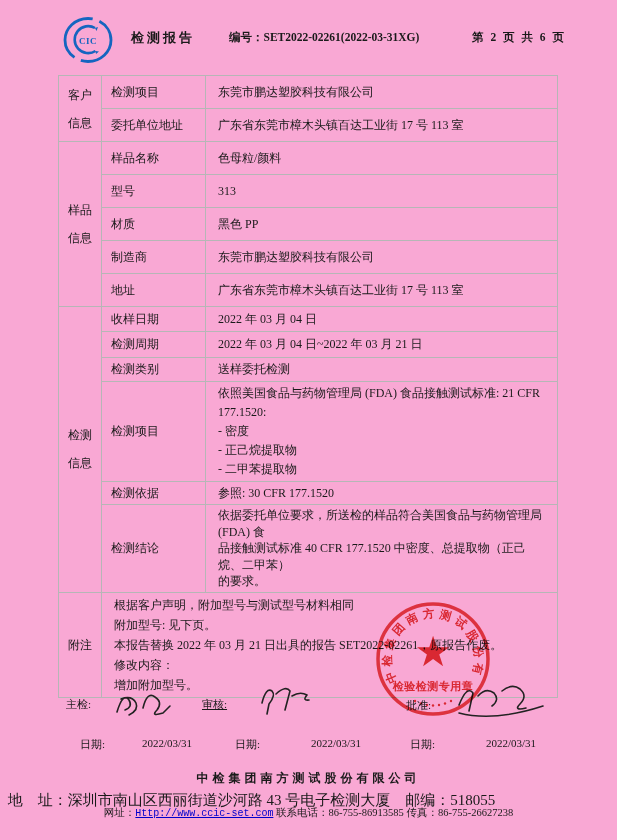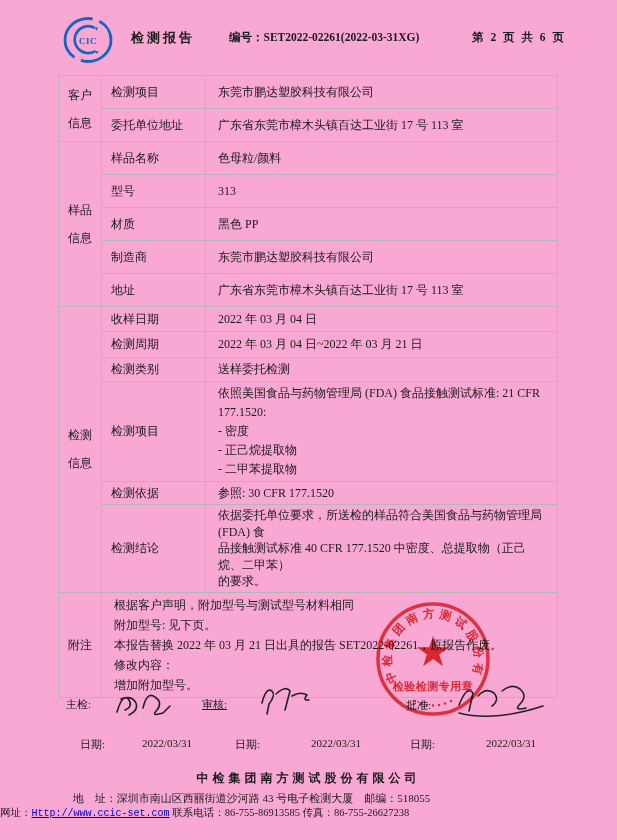--- a/index.html
+++ b/index.html
@@ -26,22 +26,22 @@
   .sig-label{position:absolute;font-size:11px;}
   .sig-svg{position:absolute;}
   .sig-svg path{stroke:#222;stroke-width:1.6;fill:none;stroke-linecap:round;stroke-linejoin:round;}
   .date-label,.date-val{position:absolute;font-size:11px;text-align:center;}
   
   .stamp{position:absolute;left:360px;top:586px;width:146px;height:146px;
          mix-blend-mode:multiply;opacity:.92;}
   
   .ft-company{position:absolute;left:0;top:770px;width:617px;text-align:center;
               font-size:12px;font-weight:bold;letter-spacing:4px;}
-  .ft-line2{position:absolute;left:0;top:791px;width:503px;text-align:center;font-size:11px;}
-  .ft-line3{position:absolute;left:0;top:806px;width:617px;text-align:left;font-size:10.5px;}
+  .ft-line2{position:absolute;left:0;top:791px;width:503px;text-align:center;font-size:15px;}
+  .ft-line3{position:absolute;left:0;top:806px;width:617px;text-align:center;font-size:10.5px;}
   .ft-link{color:#0000cc;text-decoration:underline;font-family:"Liberation Mono","DejaVu Sans Mono",monospace;font-size:10px;}
 </style>
 </head>
 <body>
 
 <div class="page">
 
   <svg class="hdr-logo" viewBox="0 0 54 50">
     <ellipse cx="27" cy="25" rx="23" ry="21.5" fill="none" stroke="#1565c0" stroke-width="2.8" stroke-dasharray="60 7" stroke-dashoffset="18"></ellipse>
     <path d="M 34,13 A 13.5,13.5 0 1 0 34.5,36" fill="none" stroke="#1565c0" stroke-width="2.6"></path>

